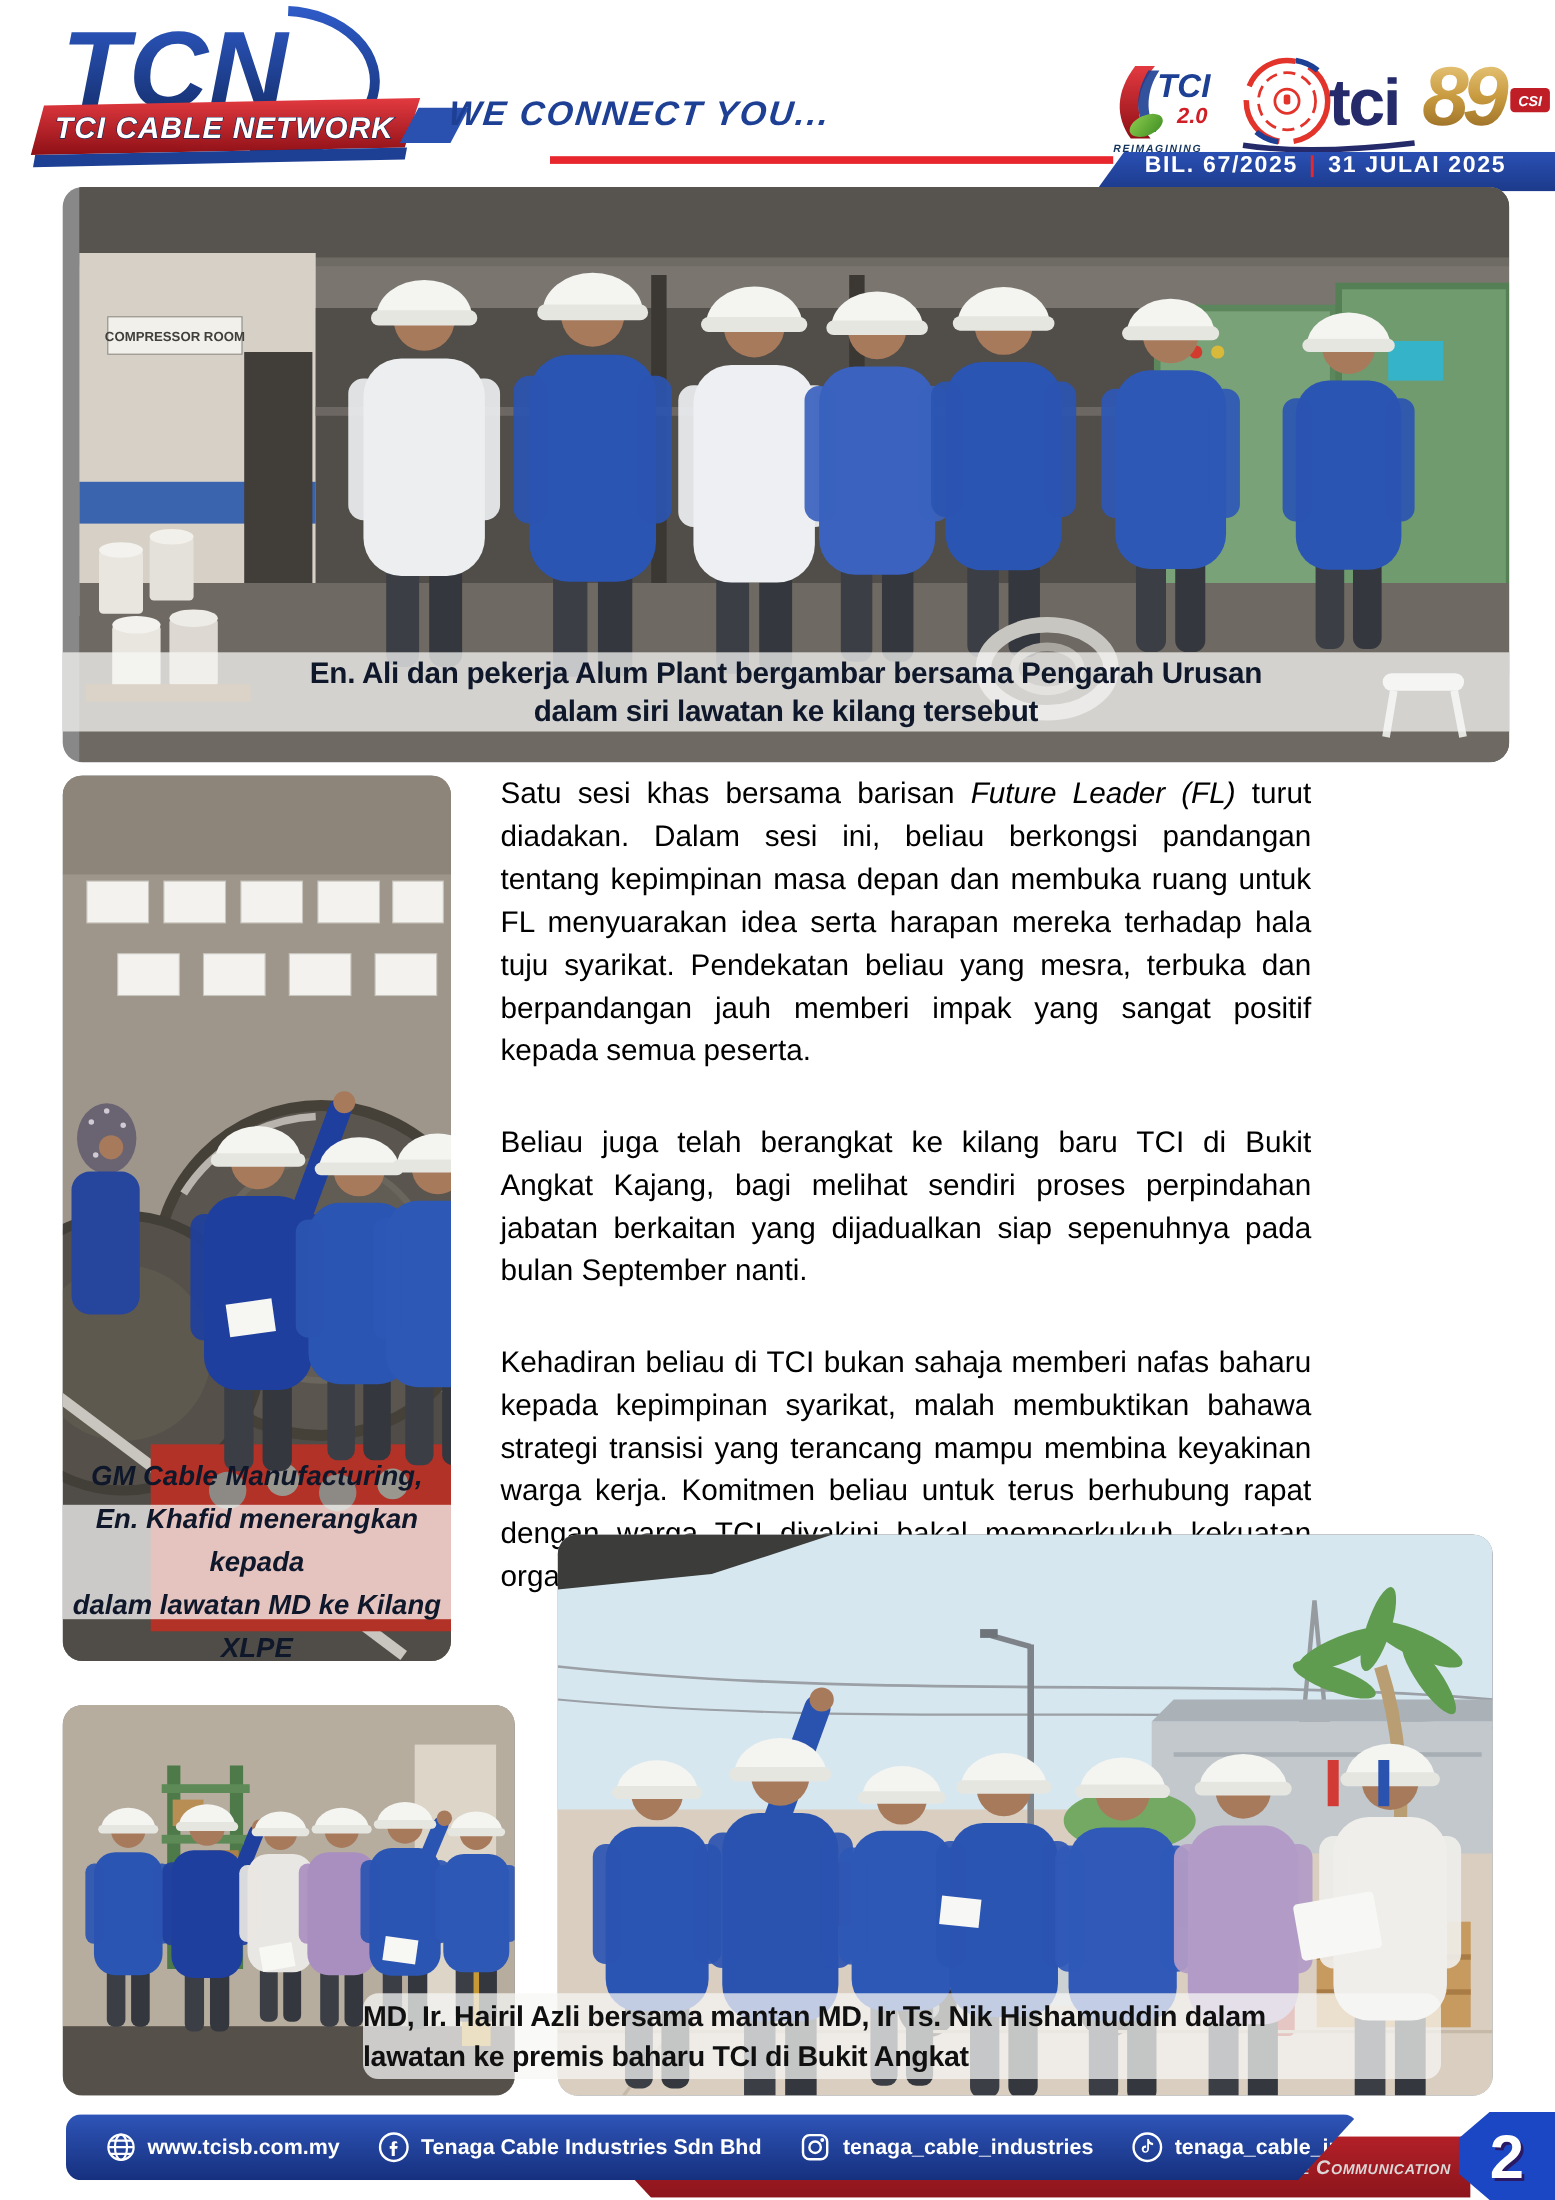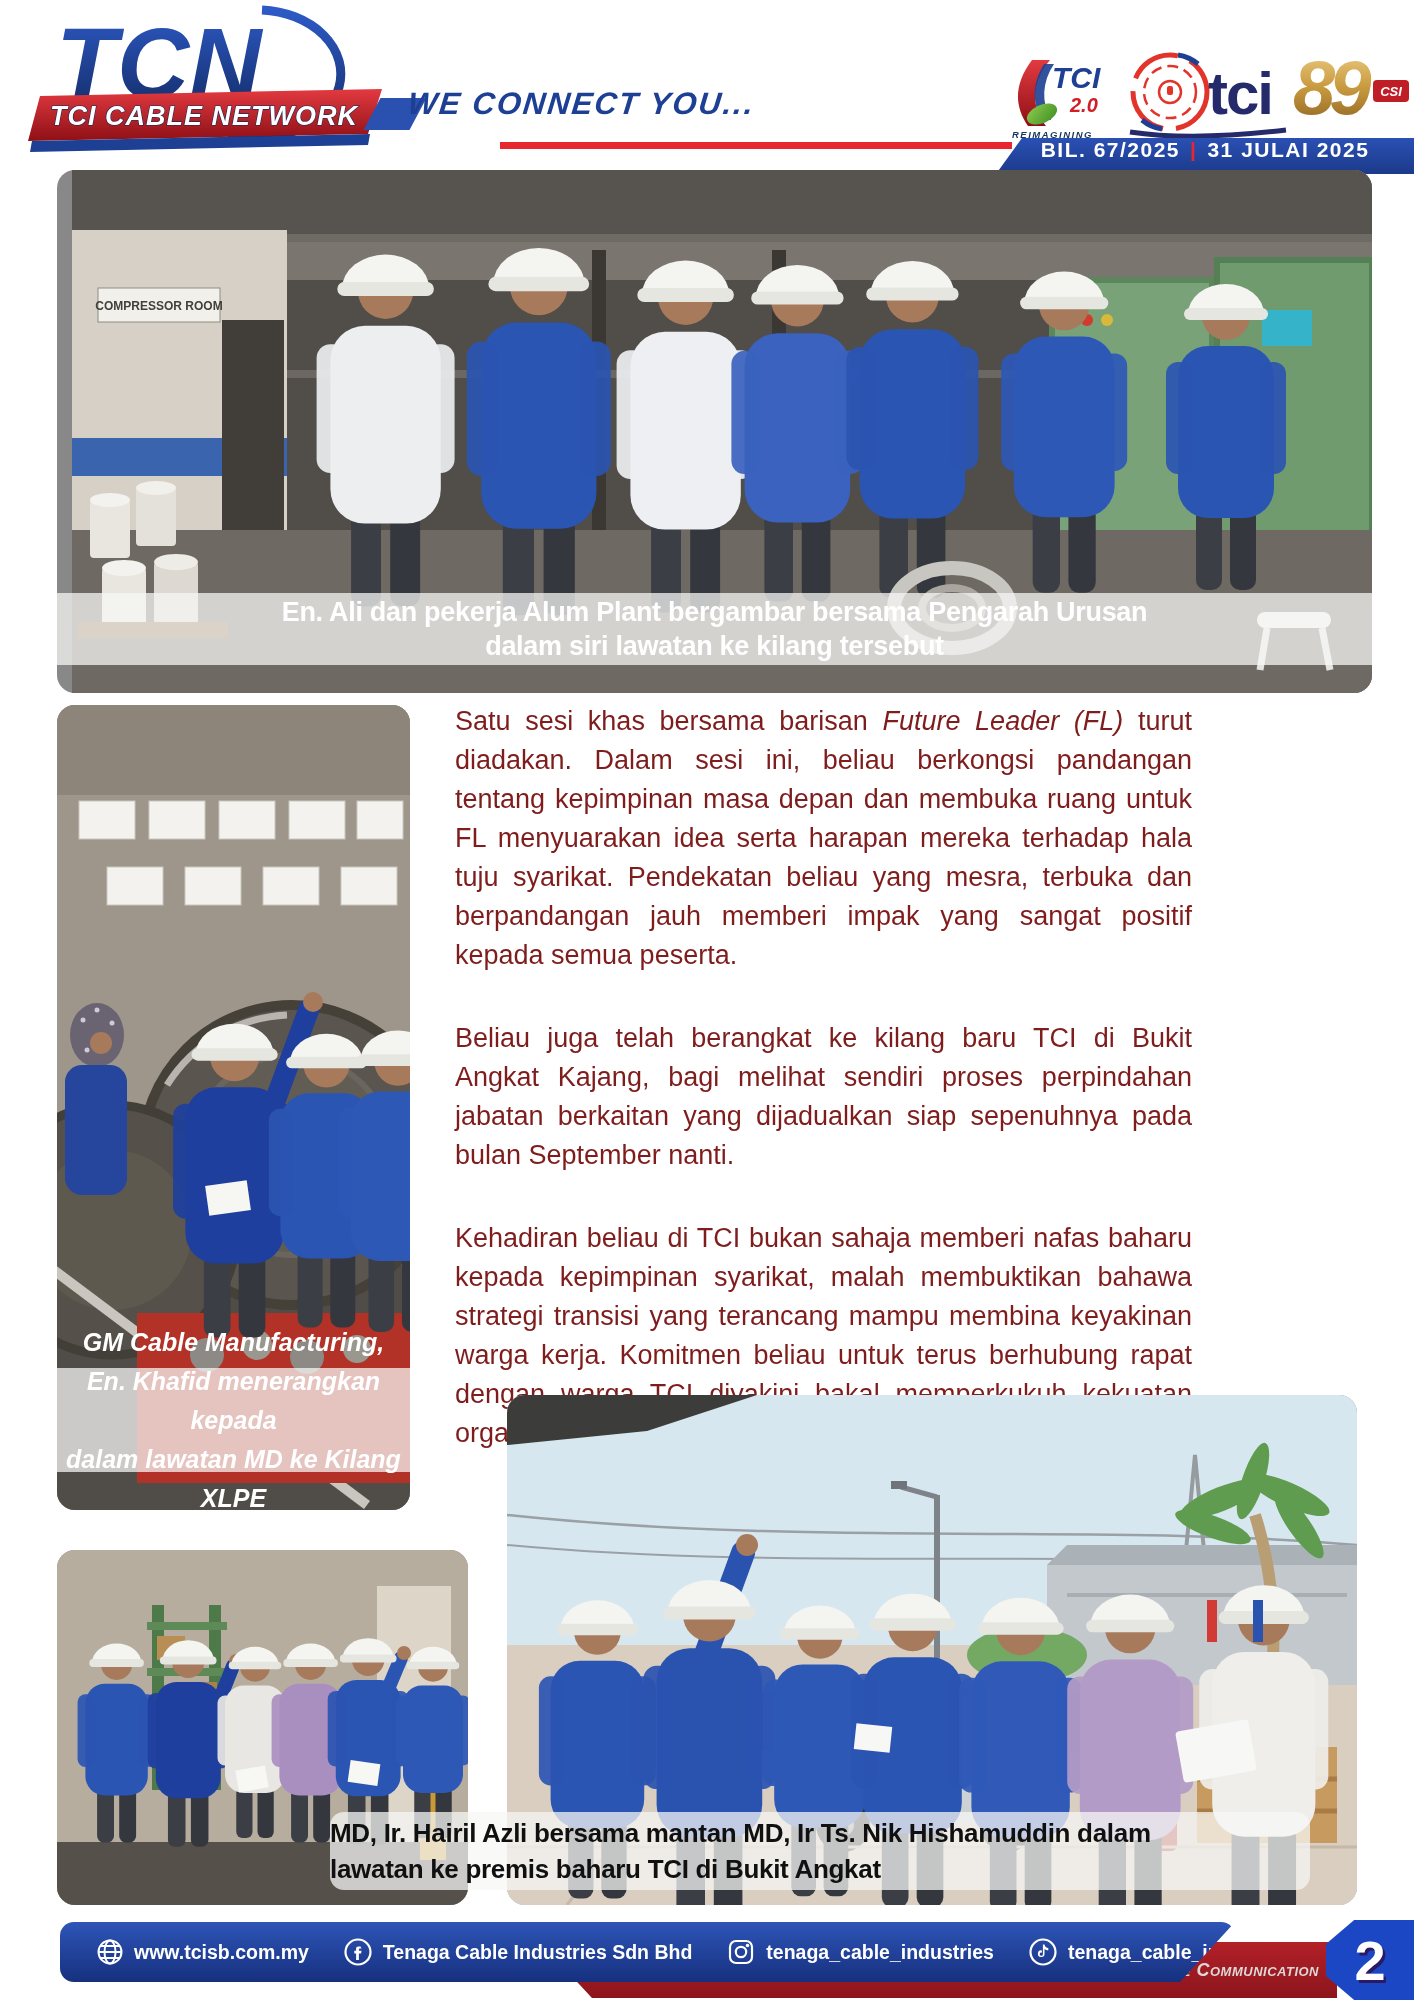--- a/index.html
+++ b/index.html
@@ -28,31 +28,31 @@
   
   .photo{position:absolute;border-radius:18px;overflow:hidden;background:#888;}
   .photo svg{display:block;}
   .photo-top{left:57px;top:170px;width:1300px;height:523px;padding-left:15px;}
   .photo-left{left:57px;top:705px;width:353px;height:805px;}
   .photo-bl{left:57px;top:1550px;width:411px;height:355px;}
   .photo-br{left:507px;top:1395px;width:850px;height:510px;}
 
   .caption-overlay{position:absolute;left:0;right:0;background:rgba(247,247,245,0.74);
         display:flex;flex-direction:column;justify-content:center;text-align:center;
-        color:#ffffff;font-weight:bold;}
+        color:#0f172a;font-weight:bold;}
   .cap-top{top:423px;height:72px;font-size:27px;line-height:34px;letter-spacing:-0.3px;}
   .cap-left{top:663px;height:104px;font-size:25px;line-height:39px;font-style:italic;}
   .caption-band{position:absolute;left:330px;top:1812px;width:980px;height:78px;
         background:rgba(247,247,245,0.74);border-radius:14px;
         display:flex;flex-direction:column;justify-content:center;text-align:left;
         color:#101010;font-weight:bold;font-size:26px;line-height:36px;letter-spacing:-0.3px;}
 
   
   .article{position:absolute;left:455px;top:702px;width:737px;font-size:27px;line-height:39px;
-           color:#7f1d1d;text-align:justify;}
+           color:#000000;text-align:justify;}
   .article p{margin:0 0 44px 0;}
   .article em{font-style:italic;}
 
   
   .footer-red{position:absolute;left:540px;top:1942px;width:797px;height:56px;
         background:linear-gradient(180deg,#b32028,#8c151c);
         clip-path:polygon(0 0,100% 0,100% 100%,52px 100%);
         display:flex;align-items:center;justify-content:flex-end;padding-right:18px;box-sizing:border-box;}
   .unit-label{color:#dcd8d8;font-weight:bold;font-style:italic;font-size:18px;
         font-variant:small-caps;letter-spacing:0.5px;white-space:nowrap;}

